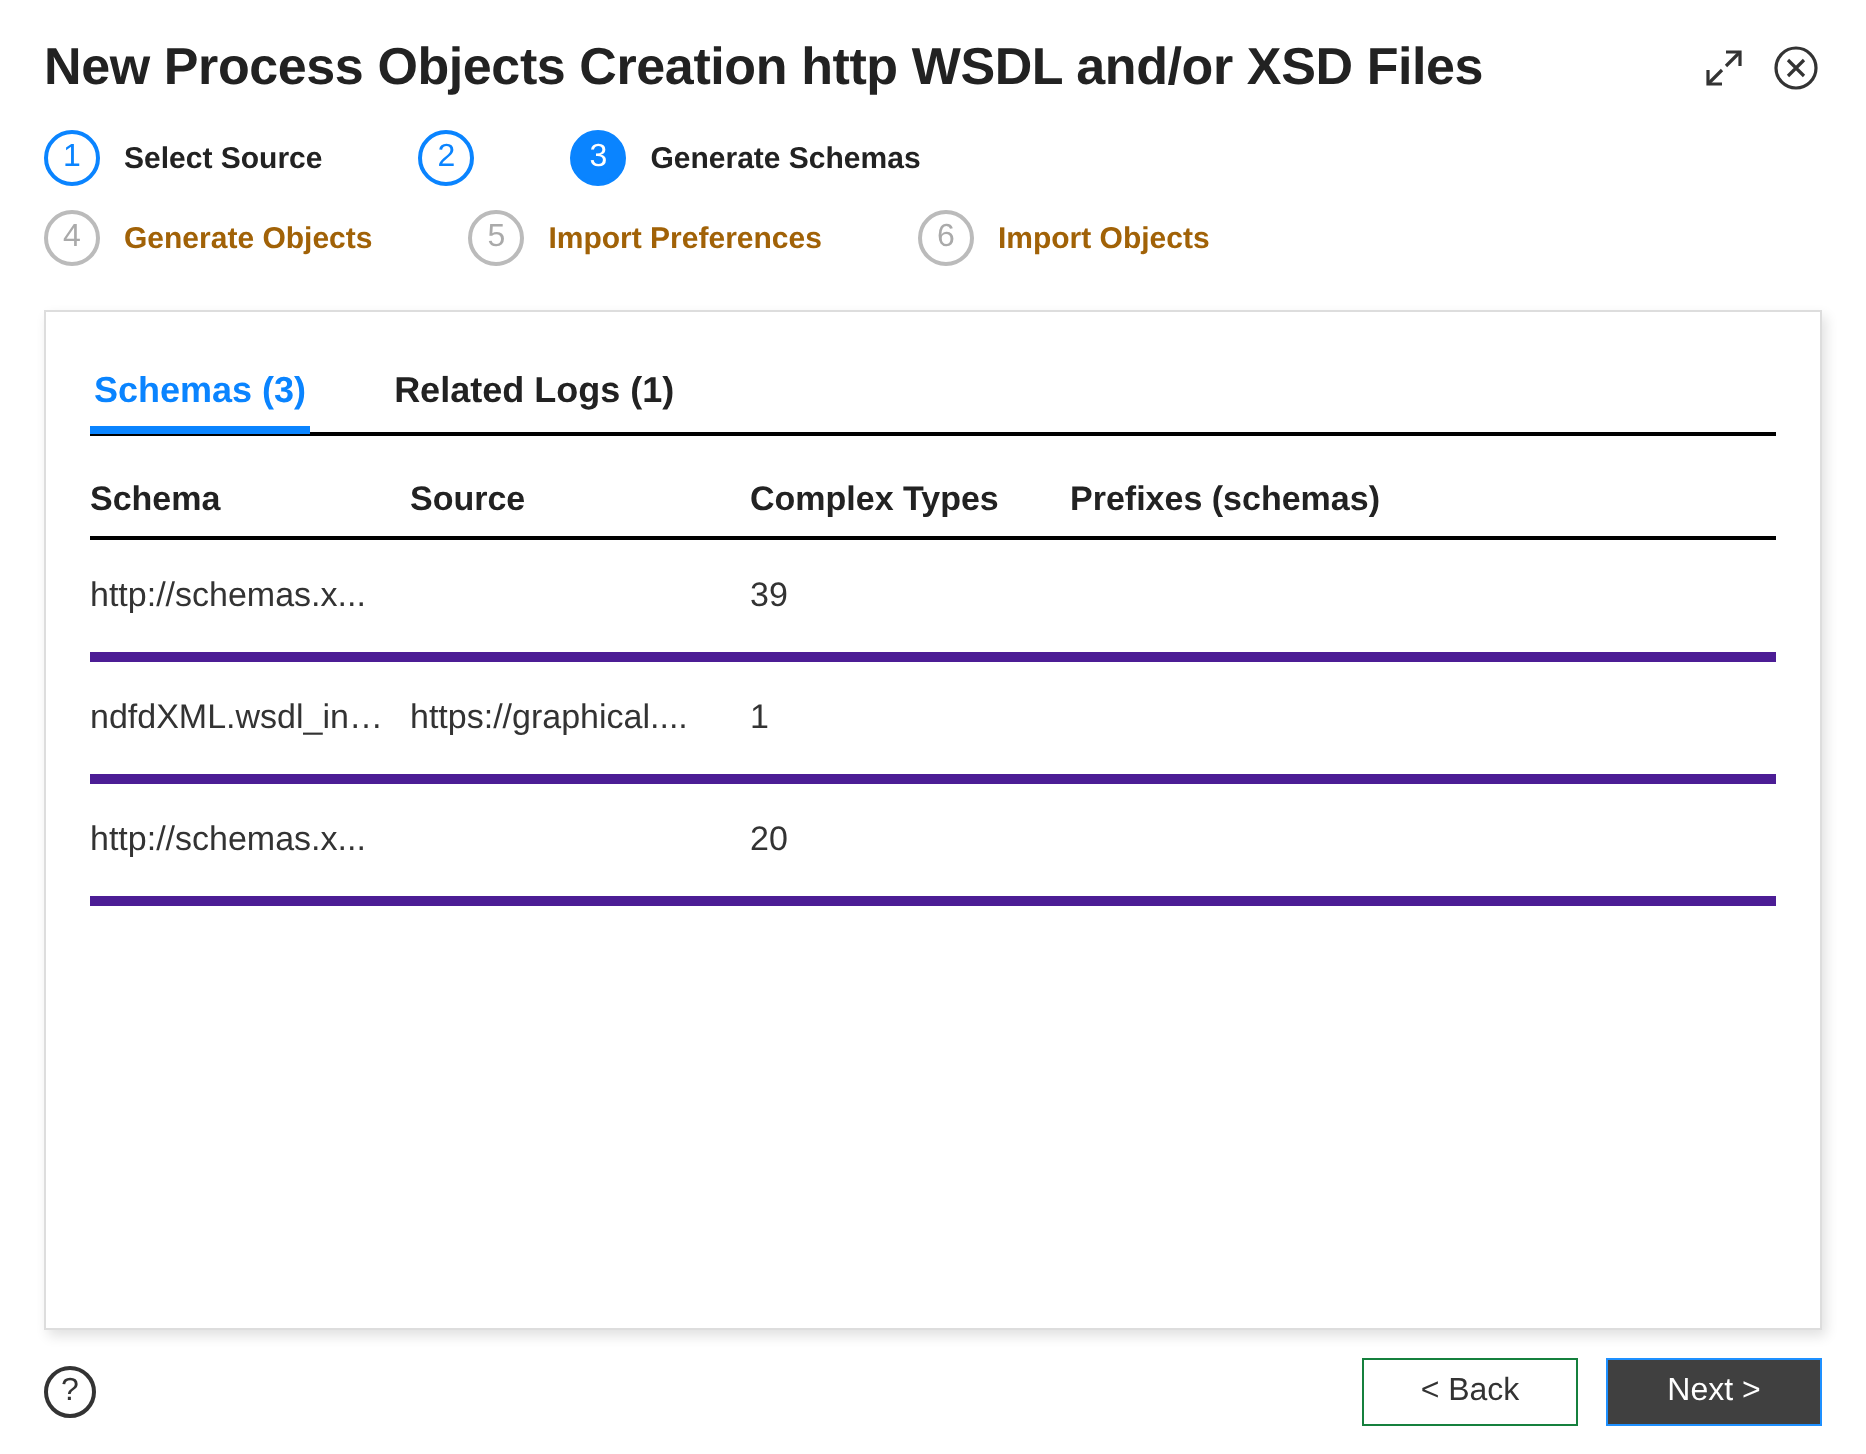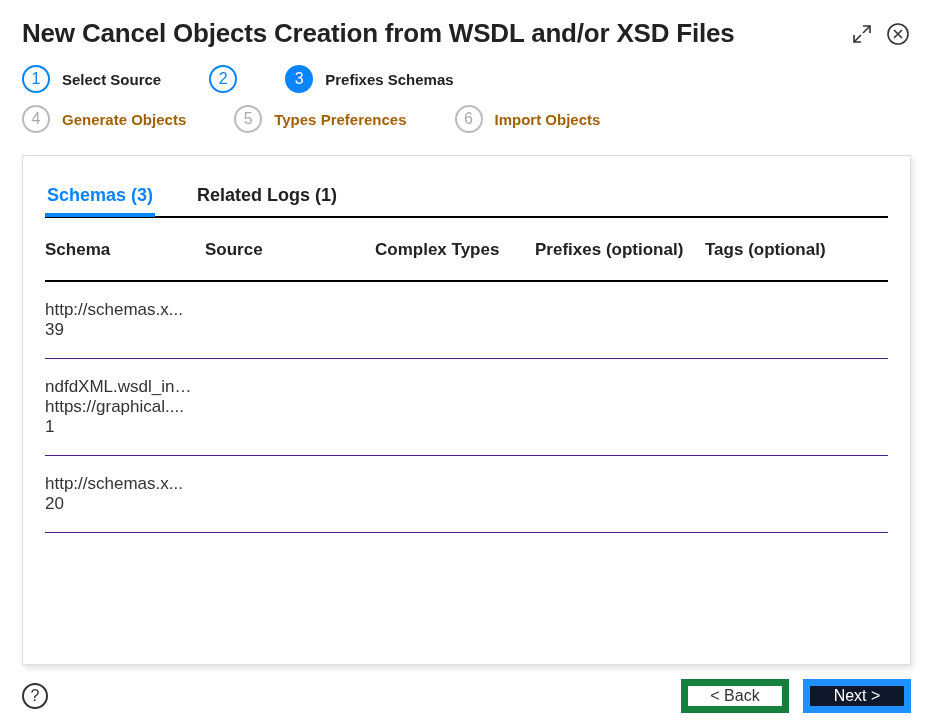--- a/index.html
+++ b/index.html
@@ -119,67 +119,66 @@
       border-bottom: 4px solid #0a84ff;
       padding-bottom: 7px;
     }
 
     .table {
       margin-top: 22px;
     }
     .thead {
       display: flex;
       border-bottom: 2px solid #000;
-      padding-bottom: 20px;
+      padding-bottom: 8px;
     }
     .th, .td {
       font-size: 17px;
       padding-right: 10px;
       overflow: hidden;
       text-overflow: ellipsis;
       white-space: nowrap;
     }
     .th { font-weight: 600; color: #222; }
     .td { font-weight: 400; color: #333; }
     .col-schema  { width: 160px; }
     .col-source  { width: 170px; }
     .col-complex { width: 160px; }
     .col-prefix  { width: 170px; }
     .col-tags    { width: 150px; }
     .trow {
       display: flex;
       padding: 18px 0;
-      border-bottom: 1px solid #4c1d95;
-      flex-direction: column;
+      border-bottom: 5px solid #4c1d95;
     }
 
     .footer {
       display: flex;
       align-items: center;
       justify-content: space-between;
       padding: 14px 22px 14px 22px;
     }
     .footer-buttons {
       display: flex;
       gap: 14px;
     }
     .btn {
       min-width: 108px;
       height: 34px;
       font-size: 16px;
-      border: 7px solid #15803d;
+      border: 1px solid #15803d;
       background: #fff;
       cursor: pointer;
       color: #333;
       display: flex;
       align-items: center;
       justify-content: center;
     }
     .btn.primary {
-      background: #0f172a;
+      background: #404040;
       border-color: #1e90ff;
       color: #fff;
     }
     .help-icon {
       width: 26px;
       height: 26px;
       border: 2px solid #333;
       border-radius: 50%;
       display: flex;
       align-items: center;
@@ -188,21 +187,21 @@
       cursor: pointer;
       color: #333;
     }
   </style>
 </head>
 <body>
 
 <div class="dialog">
 
   <div class="titlebar">
-    <div class="title">New Cancel Objects Creation from WSDL and/or XSD Files</div>
+    <div class="title">New Process Objects Creation http WSDL and/or XSD Files</div>
     <div class="title-icons">
       <div class="icon-btn">
         <svg width="20" height="20" viewBox="0 0 20 20" fill="none" stroke="currentColor" stroke-width="1.6">
           <path d="M11 2 H18 V9"></path>
           <path d="M18 2 L11 9"></path>
           <path d="M9 18 H2 V11"></path>
           <path d="M2 18 L9 11"></path>
         </svg>
       </div>
       <div class="icon-btn">
@@ -218,52 +217,51 @@
     <div class="step-row">
       <div class="step done">
         <div class="step-num done">1</div>
         <div class="step-label">Select Source</div>
       </div>
       <div class="step done">
         <div class="step-num done">2</div>
       </div>
       <div class="step current">
         <div class="step-num current">3</div>
-        <div class="step-label">Prefixes Schemas</div>
+        <div class="step-label">Generate Schemas</div>
       </div>
     </div>
     <div class="step-row">
       <div class="step future">
         <div class="step-num future">4</div>
         <div class="step-label">Generate Objects</div>
       </div>
       <div class="step future">
         <div class="step-num future">5</div>
-        <div class="step-label">Types Preferences</div>
+        <div class="step-label">Import Preferences</div>
       </div>
       <div class="step future">
         <div class="step-num future">6</div>
         <div class="step-label">Import Objects</div>
       </div>
     </div>
   </div>
 
   <div class="content-panel">
     <div class="tabs">
       <div class="tab active">Schemas (3)</div>
       <div class="tab">Related Logs (1)</div>
     </div>
 
     <div class="table">
       <div class="thead">
         <div class="th col-schema">Schema</div>
         <div class="th col-source">Source</div>
         <div class="th col-complex">Complex Types</div>
-        <div class="th col-prefix">Prefixes (optional)</div>
-        <div class="th col-tags">Tags (optional)</div>
+        <div class="th col-prefix">Prefixes (schemas)</div>
       </div>
 
       <div class="trow">
         <div class="td col-schema">http://schemas.x...</div>
         <div class="td col-source"></div>
         <div class="td col-complex">39</div>
         <div class="td col-prefix"></div>
         <div class="td col-tags"></div>
       </div>
       <div class="trow">

